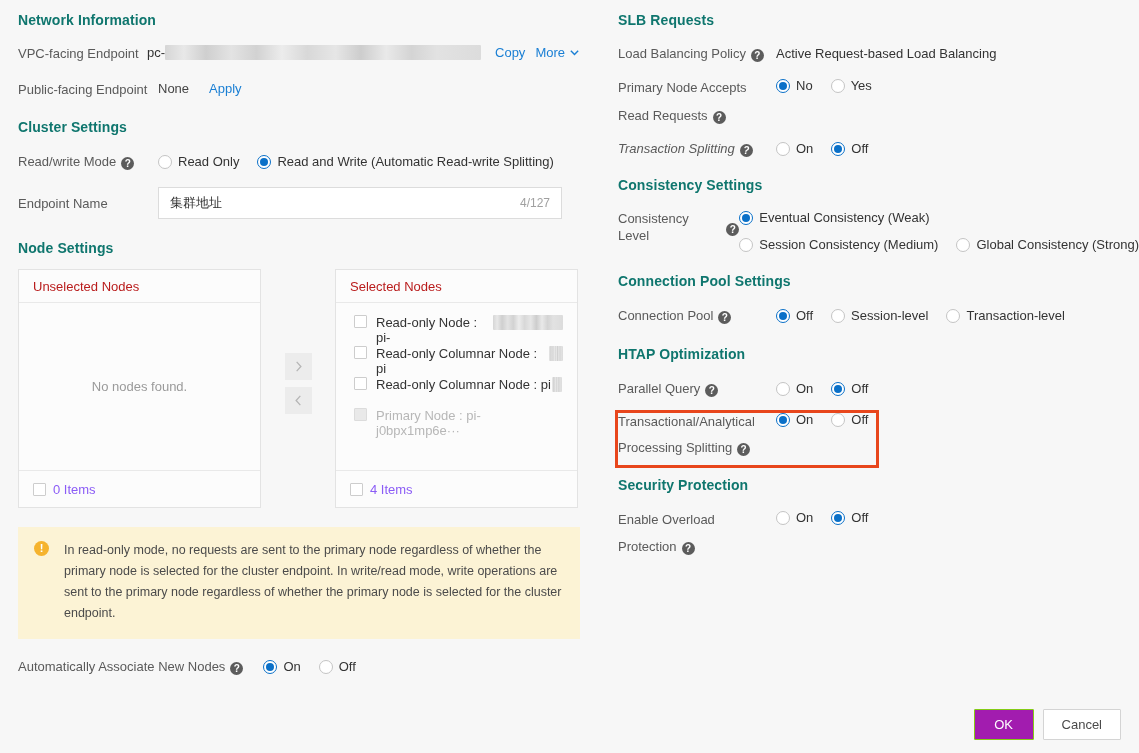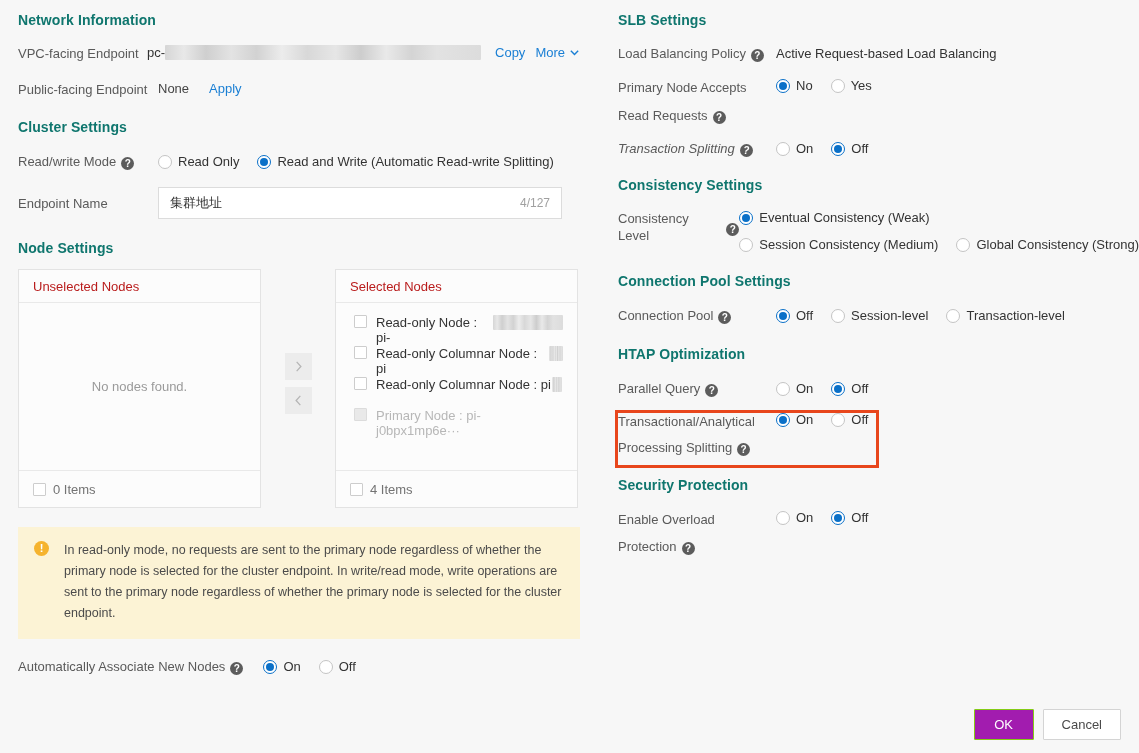--- a/index.html
+++ b/index.html
@@ -108,21 +108,21 @@
     color: #9a9a9a; font-size: 13px; padding: 0;
   }
   .node-item {
     display: flex; align-items: flex-start; padding: 0 14px 0 18px;
     height: 31px; font-size: 13px; color: #333; cursor: pointer;
   }
   .node-item.disabled { color: #b7b7b7; cursor: default; }
   .node-item .cbx { margin-right: 9px; }
   .panel-foot {
     height: 37px; border-top: 1px solid #e9e9e9; display: flex;
-    align-items: center; padding: 0 14px; font-size: 13px; color: #737373;
+    align-items: center; padding: 0 14px; font-size: 13px; color: #8b5cf6;
     background: #fcfcfc;
   }
   .panel-foot .cbx { margin-right: 7px; }
   .xfer-btns {
     width: 74px; display: flex; flex-direction: column;
     align-items: center; padding-top: 84px; gap: 7px;
   }
   .xfer-btn {
     width: 27px; height: 27px; background: #ececec; border: none;
     display: flex; align-items: center; justify-content: center;
@@ -301,21 +301,21 @@
         <span class="radio-item">
           <span class="radio-dot"></span>
           <span class="radio-text">Off</span>
         </span>
       </div>
     </div>
   </div>
 
   <div class="col-right">
 
-    <div class="section-title">SLB Settings</div>
+    <div class="section-title">SLB Requests</div>
 
     <div class="row" style="margin-top:17px;align-items:center;">
       <div class="lbl" style="width:158px;display:flex;align-items:center;">
         <span>Load Balancing Policy</span>
         <span class="help">?</span>
       </div>
       <div style="font-size:13px;color:#333;">Active Request-based Load Balancing</div>
     </div>
 
     <div class="row" style="margin-top:17px;">

